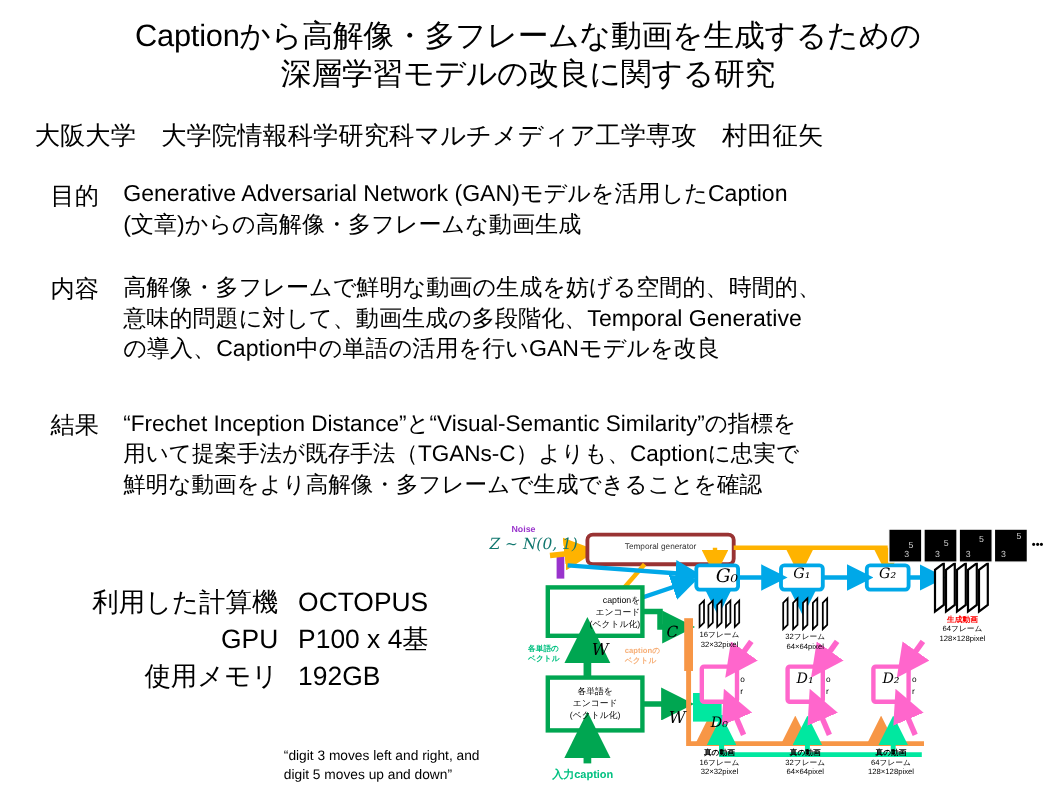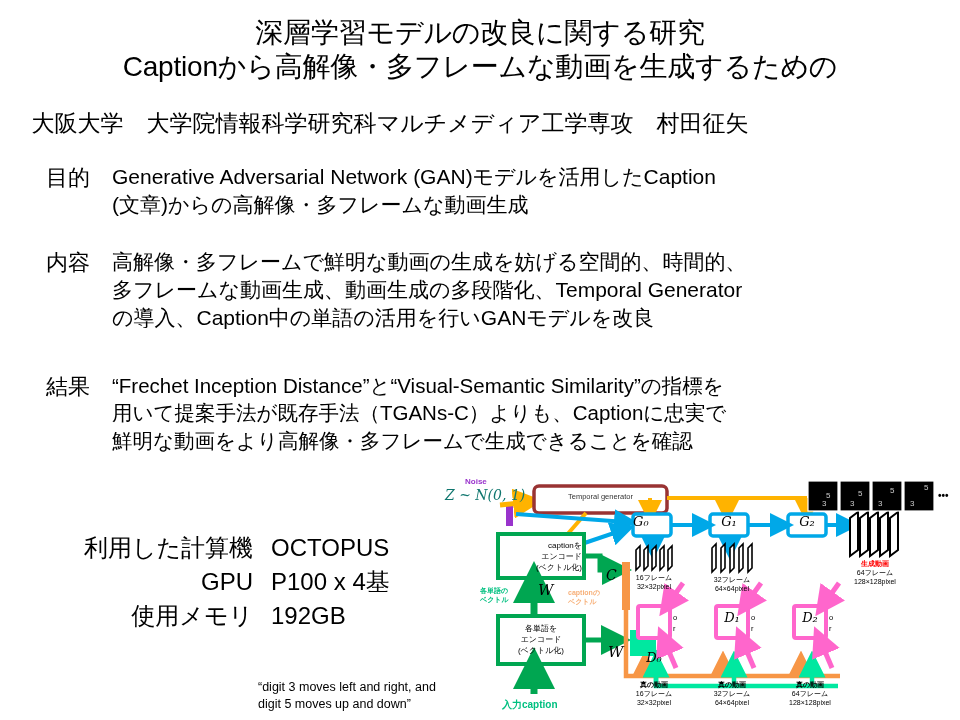--- a/index.html
+++ b/index.html
@@ -93,36 +93,36 @@
     position: absolute;
     font-family: "Liberation Sans", "DejaVu Sans", sans-serif;
     line-height: 1.12;
     white-space: pre;
   }
 </style>
 </head>
 <body>
 
 <div id="title-block">
+  <span class="tline">Captionから高解像・多フレームな動画を生成するための</span>
   <span class="tline">深層学習モデルの改良に関する研究</span>
-  <span class="tline">Captionから高解像・多フレームな動画を生成するための</span>
 </div>
 
 <div id="affiliation">大阪大学　大学院情報科学研究科マルチメディア工学専攻　村田征矢</div>
 
 <div class="section" id="section-purpose">
   <div class="sec-label">目的</div>
   <div class="sec-body">Generative Adversarial Network (GAN)モデルを活用したCaption
 (文章)からの高解像・多フレームな動画生成</div>
 </div>
 
 <div class="section" id="section-content">
   <div class="sec-label">内容</div>
   <div class="sec-body">高解像・多フレームで鮮明な動画の生成を妨げる空間的、時間的、
-多フレームな動画生成、動画生成の多段階化、Temporal Generator
+意味的問題に対して、動画生成の多段階化、Temporal Generative
 の導入、Caption中の単語の活用を行いGANモデルを改良</div>
 </div>
 
 <div class="section" id="section-result">
   <div class="sec-label">結果</div>
   <div class="sec-body">“Frechet Inception Distance”と“Visual-Semantic Similarity”の指標を
 用いて提案手法が既存手法（TGANs-C）よりも、Captionに忠実で
 鮮明な動画をより高解像・多フレームで生成できることを確認</div>
 </div>
 
@@ -288,21 +288,21 @@
   <div class="dtxt" style="left:98px; top:104px; font-size:15px; color:#000; font-family:'DejaVu Serif', serif; font-style:italic;">W</div>
 
   <div class="dtxt" style="left:128px; top:110px; font-size:7px; color:#f7b079; font-weight:bold; line-height:1.3;">captionの
 ベクトル</div>
   <div class="dtxt" style="left:166px; top:90px; font-size:14px; color:#000; font-family:'DejaVu Serif', serif; font-style:italic;">C</div>
 
   <div class="dtxt" style="left:168px; top:166px; font-size:15px; color:#000; font-family:'DejaVu Serif', serif; font-style:italic;">W</div>
 
   <div class="dtxt" style="left:62px; top:221px; font-size:10px; color:#00c080; font-weight:bold;">入力caption</div>
 
-  <div class="dtxt" style="left:193px; top:37px; width:38px; text-align:left; font-size:13px; font-family:'DejaVu Serif', serif; font-style:italic;">G₀</div>
+  <div class="dtxt" style="left:193px; top:37px; width:38px; text-align:right; font-size:17px; font-family:'DejaVu Serif', serif; font-style:italic;">G₀</div>
   <div class="dtxt" style="left:270px; top:37px; width:38px; text-align:center; font-size:13px; font-family:'DejaVu Serif', serif; font-style:italic;">G₁</div>
   <div class="dtxt" style="left:348px; top:37px; width:38px; text-align:center; font-size:13px; font-family:'DejaVu Serif', serif; font-style:italic;">G₂</div>
 
   <div class="dtxt" style="left:198px; top:133px; width:32px; text-align:center; font-size:13px; font-family:'DejaVu Serif', serif; font-style:italic;margin-top:40px;">D₀</div>
   <div class="dtxt" style="left:276px; top:133px; width:32px; text-align:center; font-size:13px; font-family:'DejaVu Serif', serif; font-style:italic;">D₁</div>
   <div class="dtxt" style="left:354px; top:133px; width:32px; text-align:center; font-size:13px; font-family:'DejaVu Serif', serif; font-style:italic;">D₂</div>
 
   <div class="dtxt" style="left:233px; top:134px; font-size:7.5px; line-height:1.5;">o
 r</div>
   <div class="dtxt" style="left:311px; top:134px; font-size:7.5px; line-height:1.5;">o

